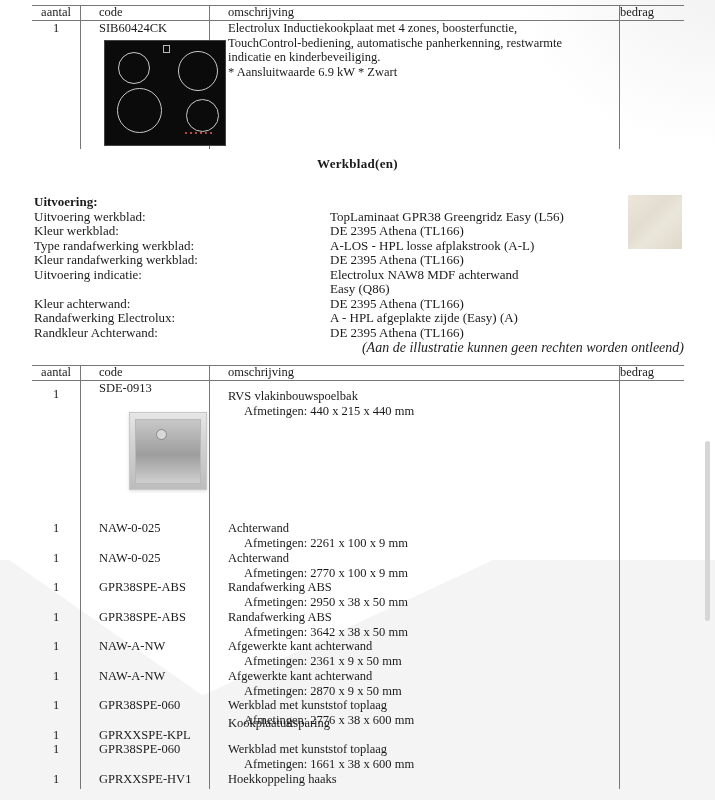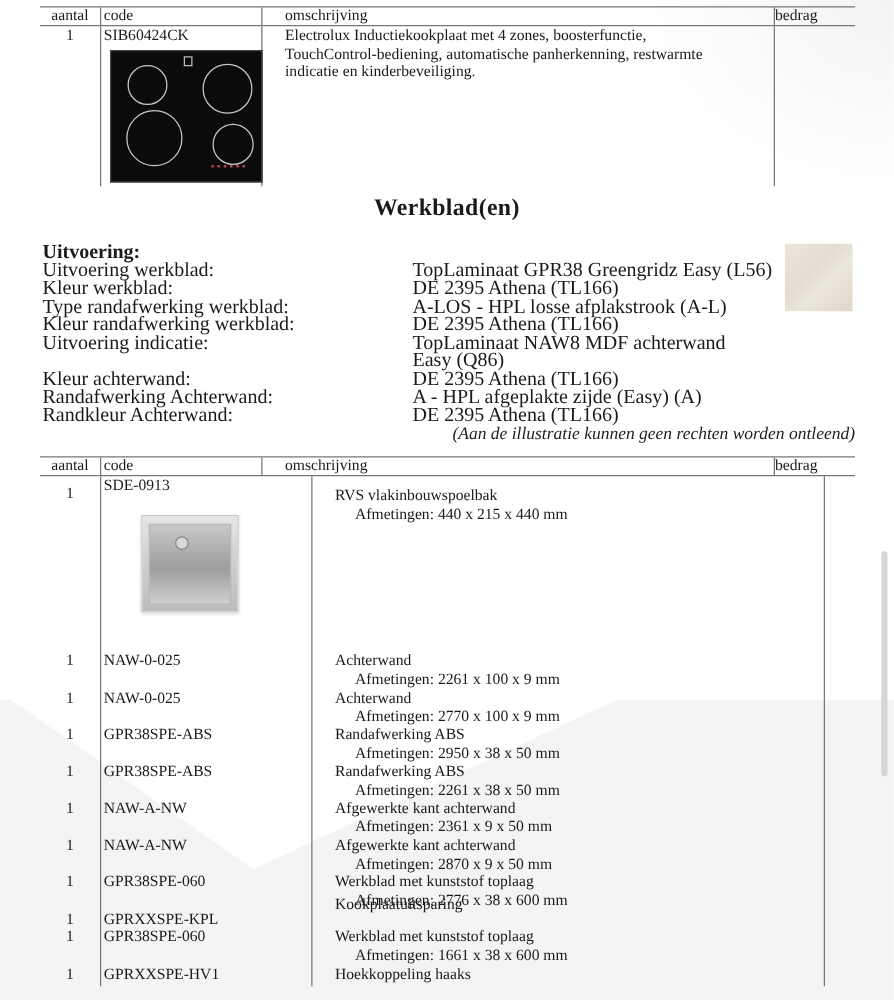--- a/index.html
+++ b/index.html
@@ -28,21 +28,21 @@
   .page { position:absolute; left:0; top:0; width:715px; height:800px; z-index:1;font-family:Liberation Serif, serif; }
 
   
   .tbl { position:absolute; left:32px; width:652px; }
   .thead {
     display:flex; height:14px; line-height:13px;
     border-top:1px solid #777; border-bottom:1px solid #777;
     font-size:12.5px;
   }
   .c-aantal { width:48px; text-align:center; box-sizing:border-box; }
-  .c-code { width:129px; box-sizing:border-box; border-left:1px solid #777; padding-left:2px; }
+  .c-code { width:129px; box-sizing:border-box; border-left:1px solid #777; padding-left:18px; }
   .c-omsch { width:410px; box-sizing:border-box; border-left:1px solid #777; padding-left:18px; }
   .c-bedrag { flex:1; box-sizing:border-box; border-left:1px solid #777; padding-right:1px; }
   .tbody { display:flex; position:relative; }
   .tbody .col { box-sizing:border-box; }
   .row-line { font-size:12.5px; line-height:14.5px; white-space:nowrap; }
   .indent { padding-left:16px; }
 
   
   .cooktop {
     width:120px; height:104px; background:#0b0b0b; position:relative; margin:4px 0 0 5px;
@@ -63,23 +63,23 @@
     background:linear-gradient(180deg,#c8c8c8 0%,#9d9d9d 55%,#cfcfcf 100%);
     border:1px solid #b8b8b8;
   }
   .drain {
     position:absolute; left:26px; top:16px; width:9px; height:9px; border-radius:50%;
     border:1px solid #888; background:#d8d8d8;
   }
 
   .title-h {
     position:absolute; left:0; width:715px; top:156px; text-align:center;
-    font-size:19px; font-weight:bold; letter-spacing:0.3px;
-  }
-  .spec { position:absolute; left:34px; top:195px; width:650px; font-size:16px; line-height:14.5px; }
+    font-size:13px; font-weight:bold; letter-spacing:0.3px;
+  }
+  .spec { position:absolute; left:34px; top:195px; width:650px; font-size:13px; line-height:14.5px; }
   .spec .hd { font-weight:bold; }
   .spec .r { display:flex; }
   .spec .k { width:296px; }
   .spec .v { flex:1; }
   .swatch {
     position:absolute; left:628px; top:195px; width:54px; height:54px;
     background:linear-gradient(135deg,#ece7da 0%,#e2ddd0 40%,#ebe6da 60%,#ded8ca 100%);
   }
   .disclaimer {
     position:absolute; right:31px; top:340px; font-size:14px; font-style:italic; color:#222;
@@ -120,20 +120,21 @@
           <div class="ctl" style="left:90px;top:91px;"></div>
           <div class="ctl" style="left:95px;top:91px;"></div>
           <div class="ctl" style="left:100px;top:91px;"></div>
           <div class="ctl" style="left:105px;top:91px;"></div>
         </div>
       </div>
       <div class="col c-omsch">
         <div class="row-line">Electrolux Inductiekookplaat met 4 zones, boosterfunctie,</div>
         <div class="row-line">TouchControl-bediening, automatische panherkenning, restwarmte</div>
         <div class="row-line">indicatie en kinderbeveiliging.</div>
+        <div class="row-line">* Aansluitwaarde 6.9 kW * Zwart</div>
       </div>
       <div class="col c-bedrag"></div>
     </div>
   </div>
 
   <div class="title-h">Werkblad(en)</div>
 
   <div class="spec">
     <div class="hd">Uitvoering:</div>
     <div class="r">
@@ -147,32 +148,32 @@
     <div class="r">
         <div class="k">Type randafwerking werkblad:</div>
         <div class="v">A-LOS - HPL losse afplakstrook (A-L)</div>
       </div>
     <div class="r">
         <div class="k">Kleur randafwerking werkblad:</div>
         <div class="v">DE 2395 Athena (TL166)</div>
       </div>
     <div class="r">
         <div class="k">Uitvoering indicatie:</div>
-        <div class="v">TopLaminaat NAW8 MDF achterwand</div>
+        <div class="v">Electrolux NAW8 MDF achterwand</div>
       </div>
     <div class="r">
         <div class="k"></div>
         <div class="v">Easy (Q86)</div>
       </div>
     <div class="r">
         <div class="k">Kleur achterwand:</div>
         <div class="v">DE 2395 Athena (TL166)</div>
       </div>
     <div class="r">
-        <div class="k">Randafwerking Achterwand:</div>
+        <div class="k">Randafwerking Electrolux:</div>
         <div class="v">A - HPL afgeplakte zijde (Easy) (A)</div>
       </div>
     <div class="r">
         <div class="k">Randkleur Achterwand:</div>
         <div class="v">DE 2395 Athena (TL166)</div>
       </div>
   </div>
   <div class="swatch"></div>
   <div class="disclaimer">(Aan de illustratie kunnen geen rechten worden ontleend)</div>
 
@@ -207,40 +208,40 @@
         <div class="row-line" style="position:absolute;top:170px;">NAW-0-025</div>
         <div class="row-line" style="position:absolute;top:199px;">GPR38SPE-ABS</div>
         <div class="row-line" style="position:absolute;top:229px;">GPR38SPE-ABS</div>
         <div class="row-line" style="position:absolute;top:258px;">NAW-A-NW</div>
         <div class="row-line" style="position:absolute;top:288px;">NAW-A-NW</div>
         <div class="row-line" style="position:absolute;top:317px;">GPR38SPE-060</div>
         <div class="row-line" style="position:absolute;top:347px;">GPRXXSPE-KPL</div>
         <div class="row-line" style="position:absolute;top:361px;">GPR38SPE-060</div>
         <div class="row-line" style="position:absolute;top:391px;">GPRXXSPE-HV1</div>
       </div>
-      <div class="col c-omsch" style="position:relative;margin-left:40px;">
+      <div class="col c-omsch" style="position:relative;">
         <div style="position:absolute;top:8px;">
           <div class="row-line">RVS vlakinbouwspoelbak</div>
           <div class="row-line indent">Afmetingen: 440 x 215 x 440 mm</div>
         </div>
         <div style="position:absolute;top:140px;">
           <div class="row-line">Achterwand</div>
           <div class="row-line indent">Afmetingen: 2261 x 100 x 9 mm</div>
         </div>
         <div style="position:absolute;top:170px;">
           <div class="row-line">Achterwand</div>
           <div class="row-line indent">Afmetingen: 2770 x 100 x 9 mm</div>
         </div>
         <div style="position:absolute;top:199px;">
           <div class="row-line">Randafwerking ABS</div>
           <div class="row-line indent">Afmetingen: 2950 x 38 x 50 mm</div>
         </div>
         <div style="position:absolute;top:229px;">
           <div class="row-line">Randafwerking ABS</div>
-          <div class="row-line indent">Afmetingen: 2261 x 38 x 50 mm</div>
+          <div class="row-line indent">Afmetingen: 3642 x 38 x 50 mm</div>
         </div>
         <div style="position:absolute;top:258px;">
           <div class="row-line">Afgewerkte kant achterwand</div>
           <div class="row-line indent">Afmetingen: 2361 x 9 x 50 mm</div>
         </div>
         <div style="position:absolute;top:288px;">
           <div class="row-line">Afgewerkte kant achterwand</div>
           <div class="row-line indent">Afmetingen: 2870 x 9 x 50 mm</div>
         </div>
         <div style="position:absolute;top:317px;">

